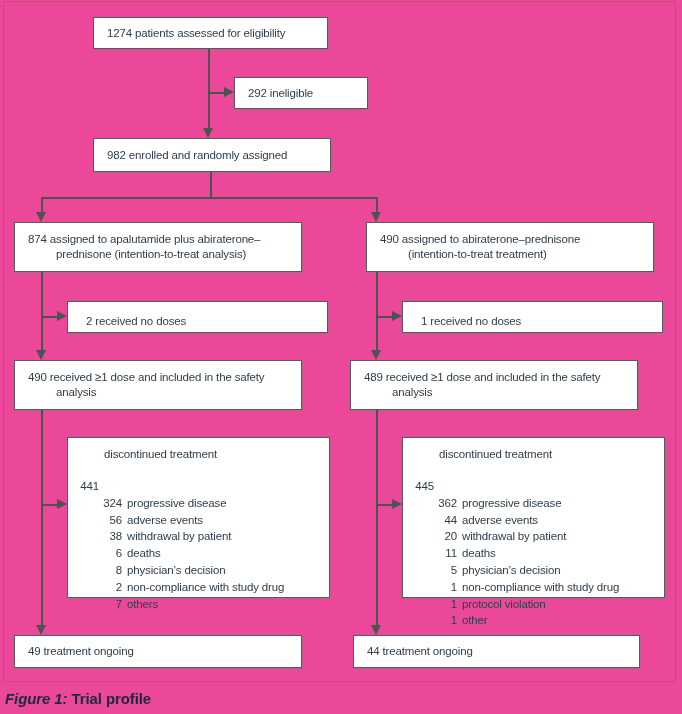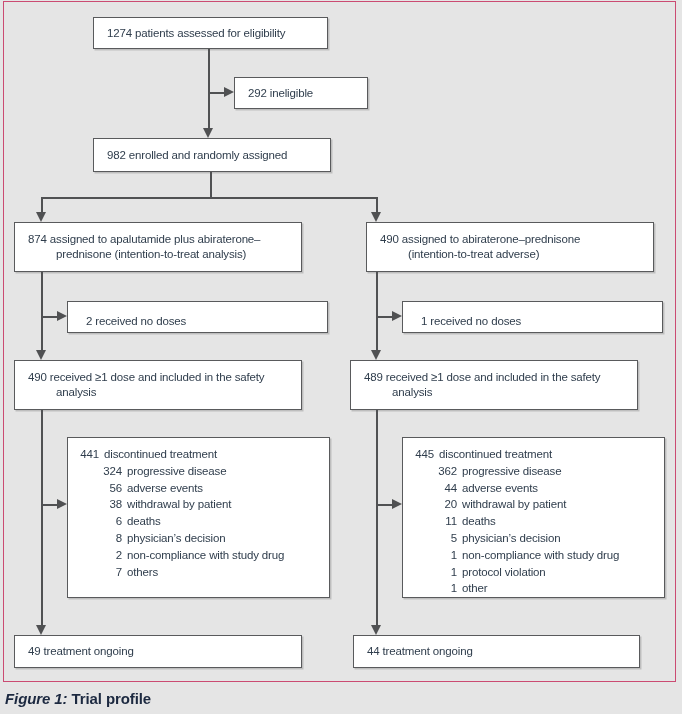--- a/index.html
+++ b/index.html
@@ -3,42 +3,42 @@
 <meta charset="utf-8">
 <style>
   :root{
     --text:#2f3d4c;
     --line:#505153;
     --boxborder:#595a5c;
     --frame:#cb4b72;
   }
   html,body{margin:0;padding:0;background:#fff;}
   .stage{
-    position:relative;width:682px;height:714px;background:#e5e5e5;overflow:hidden;
+    position:relative;width:682px;height:714px;background:#ec4899;overflow:hidden;
     font-family:"Liberation Sans","DejaVu Sans",sans-serif;
     font-size:11.5px;color:var(--text);letter-spacing:-0.15px;
   }
   .frame{
     position:absolute;left:3px;top:1px;width:671px;height:679px;
     border:1.5px solid var(--frame);background:transparent;
   }
   .box{
     position:absolute;background:#fff;border:1.5px solid var(--boxborder);
     box-shadow:1.5px 1.5px 0 rgba(125,125,125,.38);
     box-sizing:border-box;display:flex;align-items:center;
   }
   .pad{padding:2px 8px 2px 13px;line-height:15px;}
   .pad18{padding-left:18px;margin-top:8px;}
   .l1,.l2,.one{white-space:nowrap;}
   .l2{padding-left:28px;}
   .disc{align-items:flex-start;}
   .disc .pad{padding:8px 6px 2px 5px;width:100%;}
   .drow{display:flex;line-height:16.8px;}
   .dn{text-align:right;margin-right:5px;flex:0 0 auto;}
-  .w0{width:26px;}
+  .w0{width:26px;margin-top:32px;}
   .w1{width:49px;}
   .dl{white-space:nowrap;}
   .ln{position:absolute;background:var(--line);}
   .ar-d{position:absolute;width:0;height:0;
     border-left:5.5px solid transparent;border-right:5.5px solid transparent;
     border-top:10px solid var(--line);}
   .ar-r{position:absolute;width:0;height:0;
     border-top:5.5px solid transparent;border-bottom:5.5px solid transparent;
     border-left:10px solid var(--line);}
   .caption{
@@ -121,21 +121,21 @@
     </div>
   </div>
 
   <div class="box" style="left:14px;top:635px;width:288px;height:33px;">
     <div class="pad one">49 treatment ongoing</div>
   </div>
 
   <div class="box" style="left:350px;top:222px;width:288px;height:50px;margin-left:16px;">
     <div class="pad">
       <div class="l1">490 assigned to abiraterone–prednisone</div>
-      <div class="l2">(intention-to-treat adverse)</div>
+      <div class="l2">(intention-to-treat treatment)</div>
     </div>
   </div>
 
   <div class="box" style="left:402px;top:301px;width:261px;height:32px;">
     <div class="pad pad18 one">1 received no doses</div>
   </div>
 
   <div class="box" style="left:350px;top:360px;width:288px;height:50px;">
     <div class="pad">
       <div class="l1">489 received ≥1 dose and included in the safety</div>

